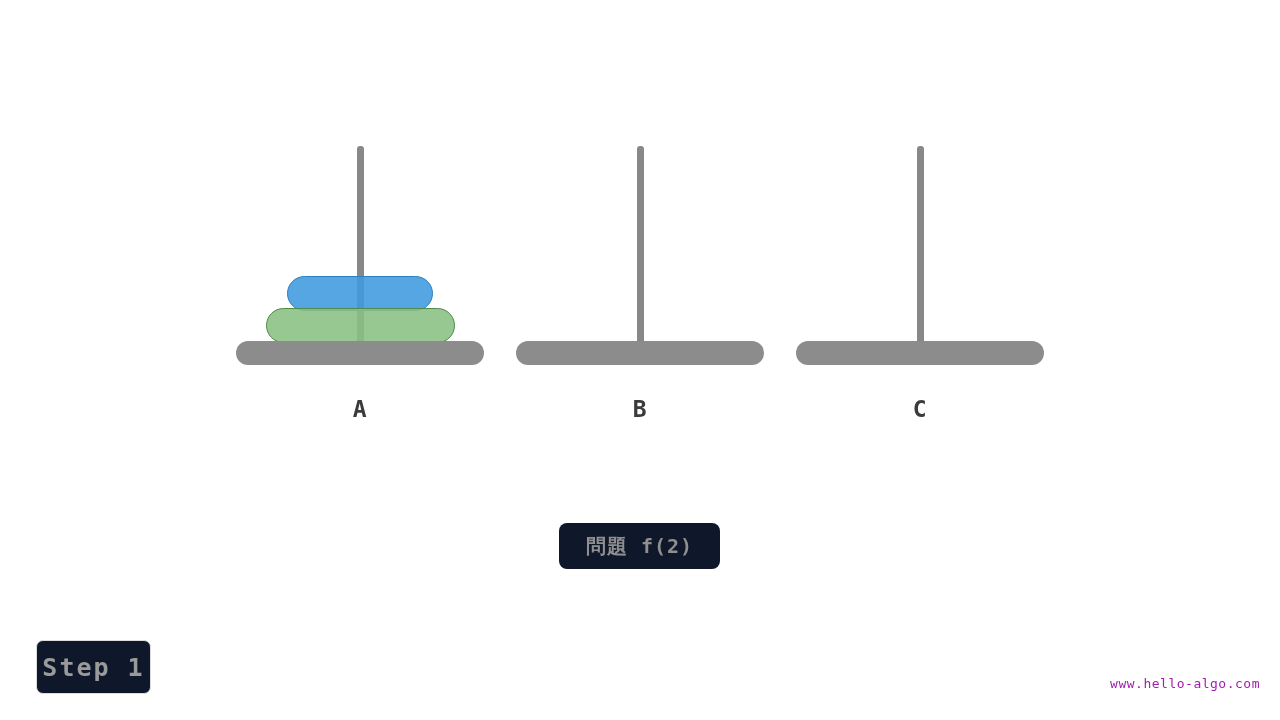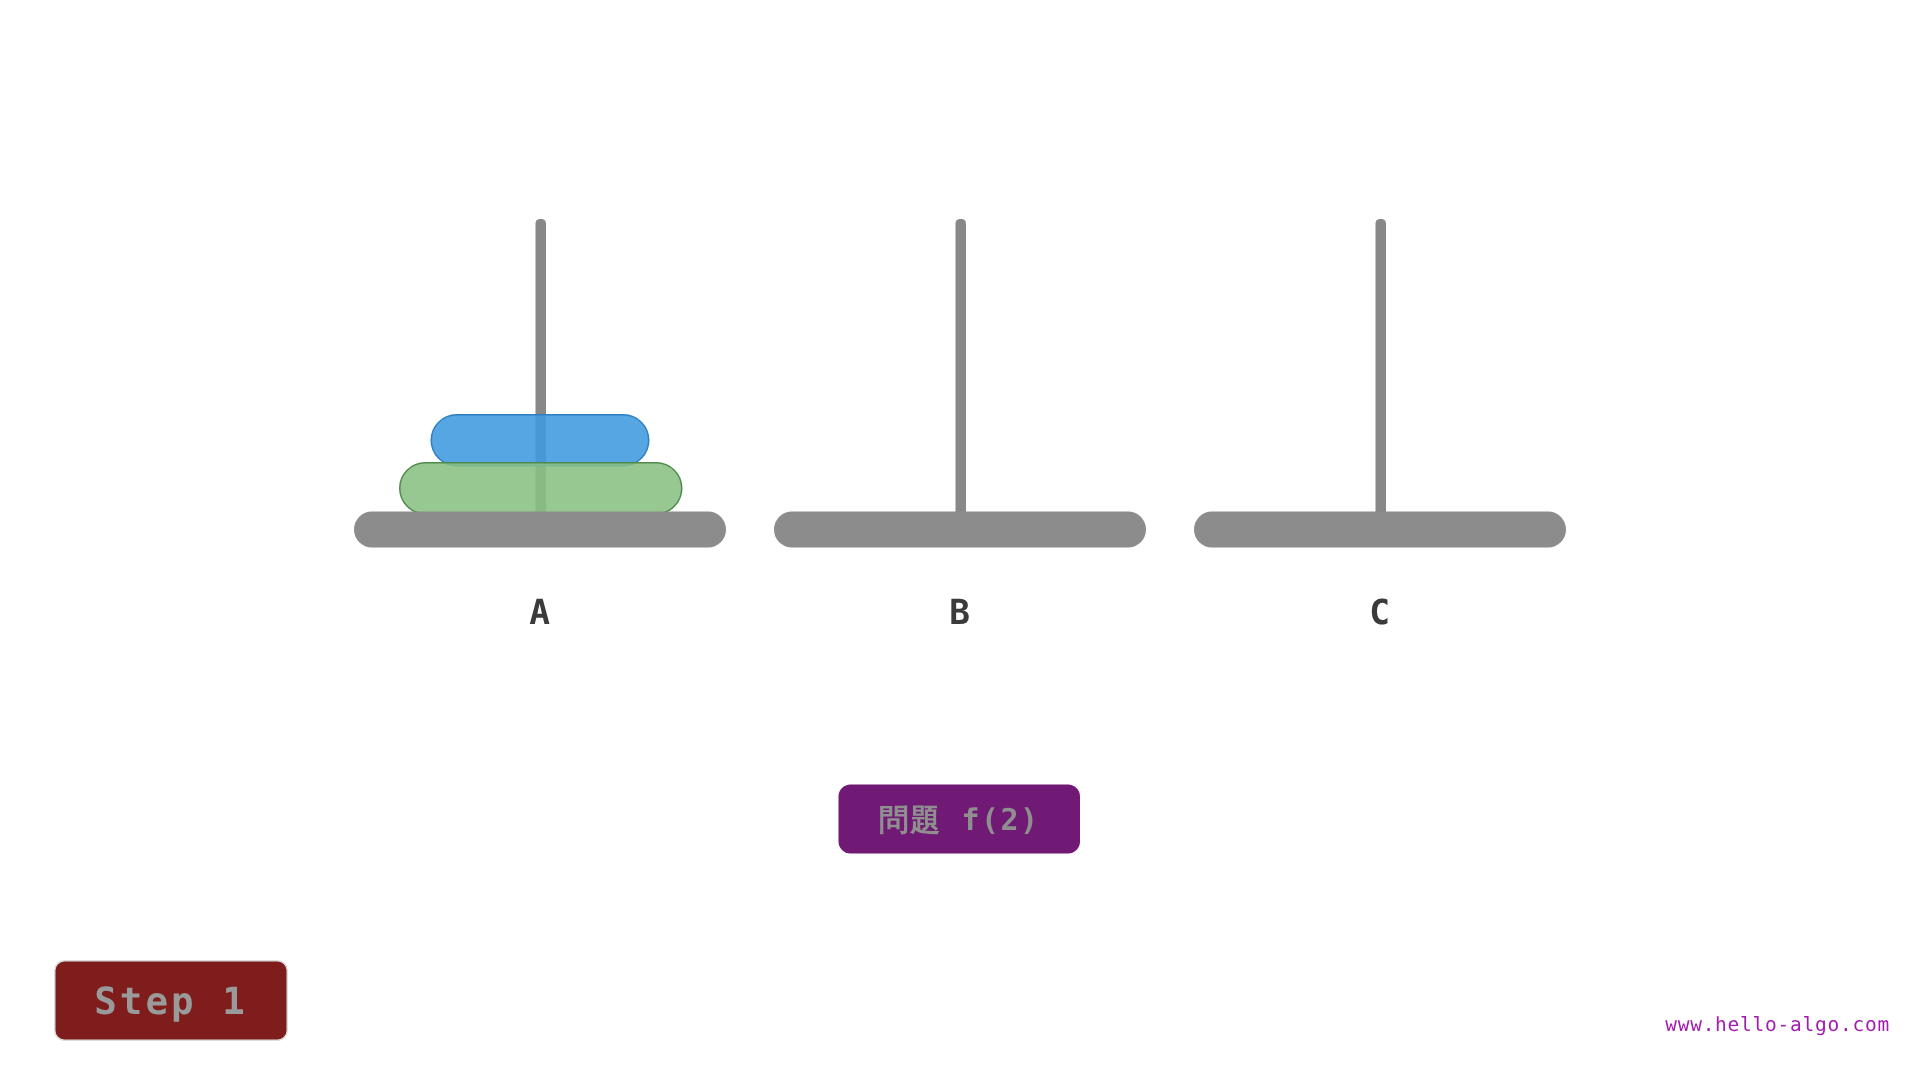--- a/index.html
+++ b/index.html
@@ -100,43 +100,43 @@
     top: 308px;
   }
 
   
   #caption-badge {
     position: absolute;
     left: 559px;
     top: 523px;
     width: 161px;
     height: 46px;
-    background: #701a75;
+    background: #0f172a;
     border-radius: 8px;
     display: flex;
     align-items: center;
     justify-content: center;
   }
   #caption-text {
     font-family: "DejaVu Sans Mono", monospace;
     font-size: 20px;
     font-weight: bold;
     color: #8f8f8f;
     letter-spacing: 1px;
     white-space: pre;
   }
 
   
   #step-badge {
     position: absolute;
     left: 36px;
     top: 640px;
-    width: 156px;
+    width: 115px;
     height: 54px;
-    background: #7f1d1d;
+    background: #0f172a;
     border: 1px solid #dcdcdc;
     border-radius: 7px;
     display: flex;
     align-items: center;
     justify-content: center;
     box-sizing: border-box;
   }
   #step-text {
     font-family: "DejaVu Sans Mono", monospace;
     font-size: 25px;

